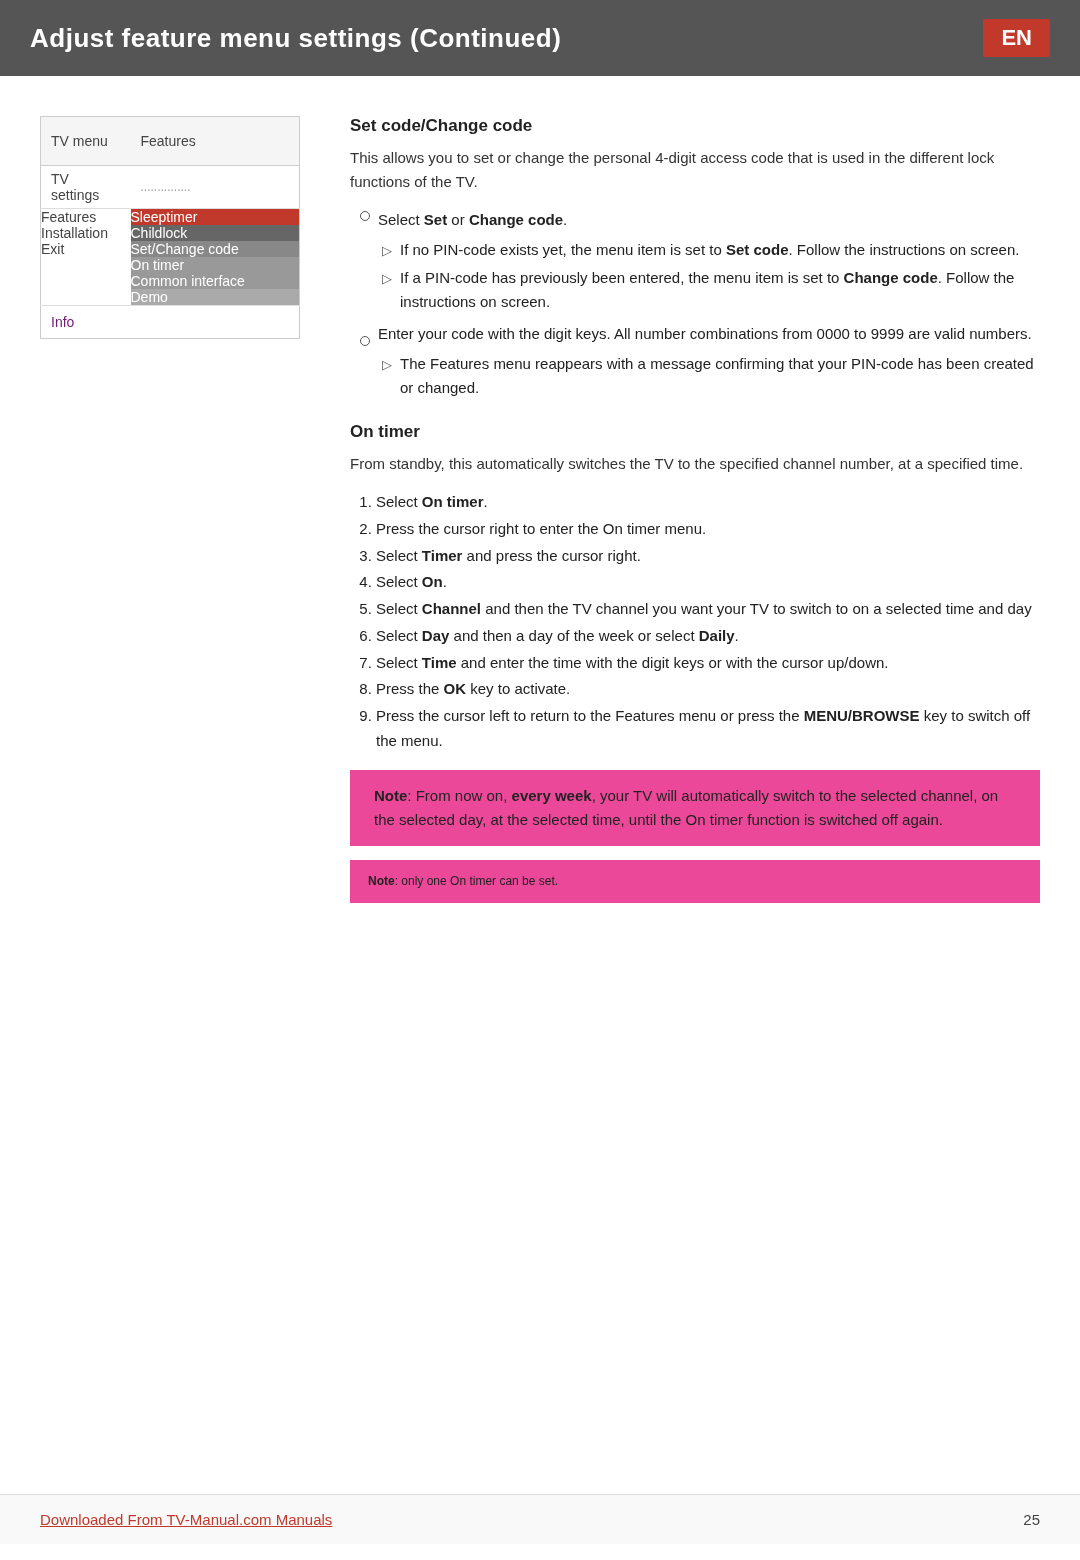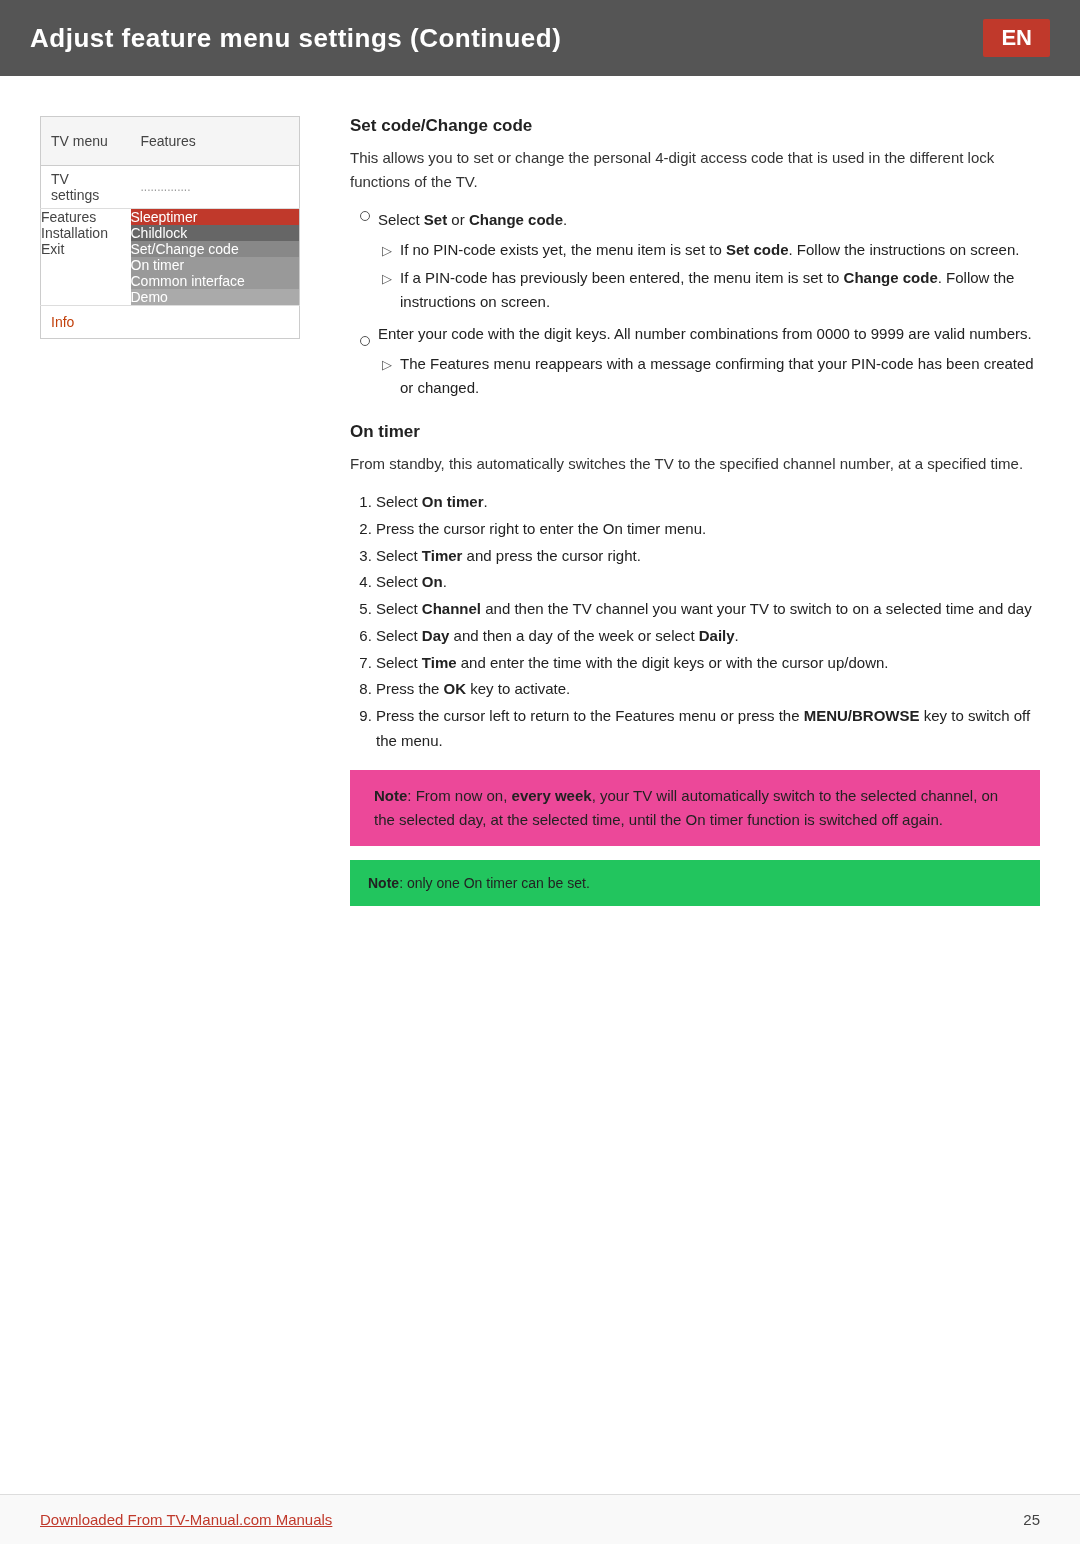--- a/index.html
+++ b/index.html
@@ -106,21 +106,21 @@
     .menu-item-right.lighter {
       background: #999999;
       color: #ffffff;
     }
     .menu-item-right.light {
       background: #aaaaaa;
       color: #ffffff;
     }
     .info-row td {
       padding: 8px 10px;
-      color: #c2410c;
+      color: #701a75;
       font-size: 14px;
       border-top: 1px solid #ddd;
     }
 
     
     .right-panel {
       flex: 1;
       padding-left: 10px;
     }
 
@@ -186,24 +186,24 @@
     }
 
     .note-box {
       background: #ec4899;
       padding: 14px 24px;
       margin-bottom: 14px;
       font-size: 15px;
       line-height: 1.6;
     }
     .note-box-small {
-      background: #22c55e;
+      background: #ec4899;
       padding: 12px 18px;
       margin-bottom: 14px;
-      font-size: 14px;
+      font-size: 12px;
       line-height: 1.6;
     }
 
     .section-divider {
       margin: 22px 0 14px 0;
     }
 
     
     .footer {
       position: absolute;

